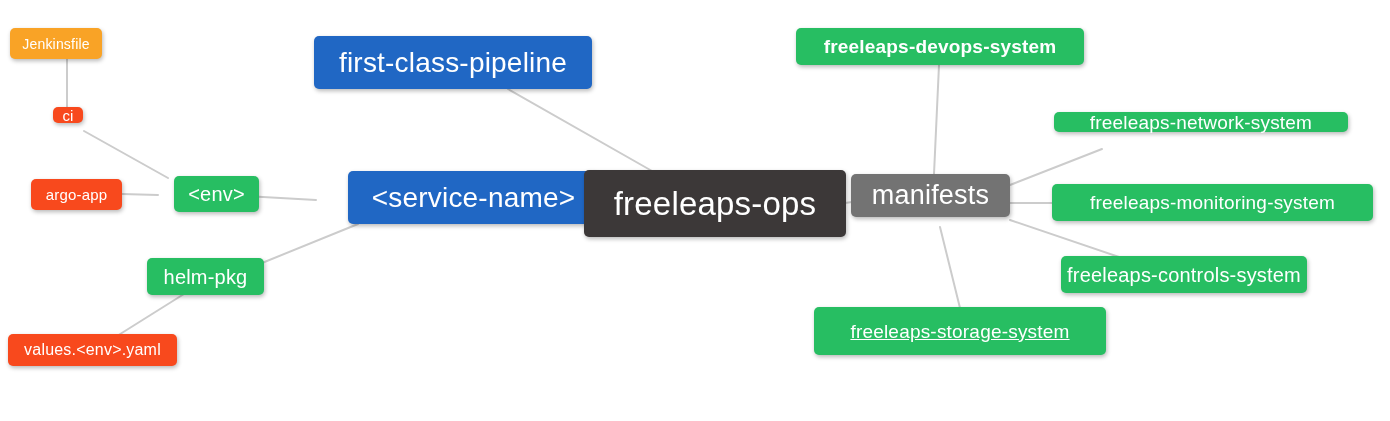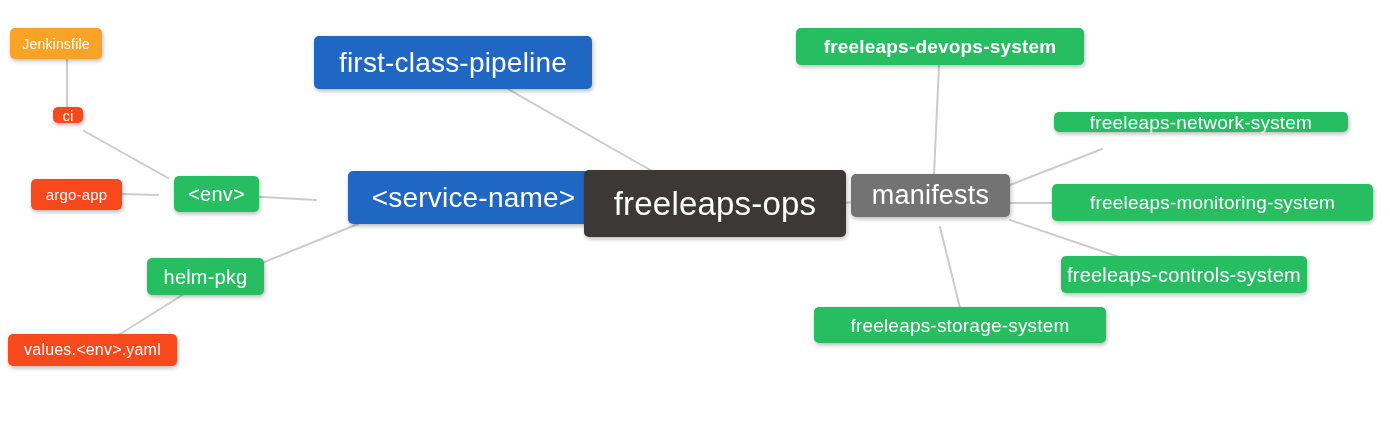--- a/index.html
+++ b/index.html
@@ -112,17 +112,17 @@
   </div>
 
   <div class="node" style="left: 1052px; top: 184px; width: 321px; height: 37px; font-size: 19px; background-color: rgb(39, 190, 98);">
     <span>freeleaps-monitoring-system</span>
   </div>
 
   <div class="node" style="left: 1061px; top: 256px; width: 246px; height: 37px; font-size: 20px; background-color: rgb(39, 190, 98);">
     <span>freeleaps-controls-system</span>
   </div>
 
-  <div class="node" style="left: 814px; top: 307px; width: 292px; height: 36px; font-size: 19px; background-color: rgb(39, 190, 98);">
+  <div class="node" style="left: 814px; top: 307px; width: 292px; height: 48px; font-size: 19px; background-color: rgb(39, 190, 98); text-decoration: underline;">
     <span>freeleaps-storage-system</span>
   </div>
 
 </div>
 
 </body></html>

